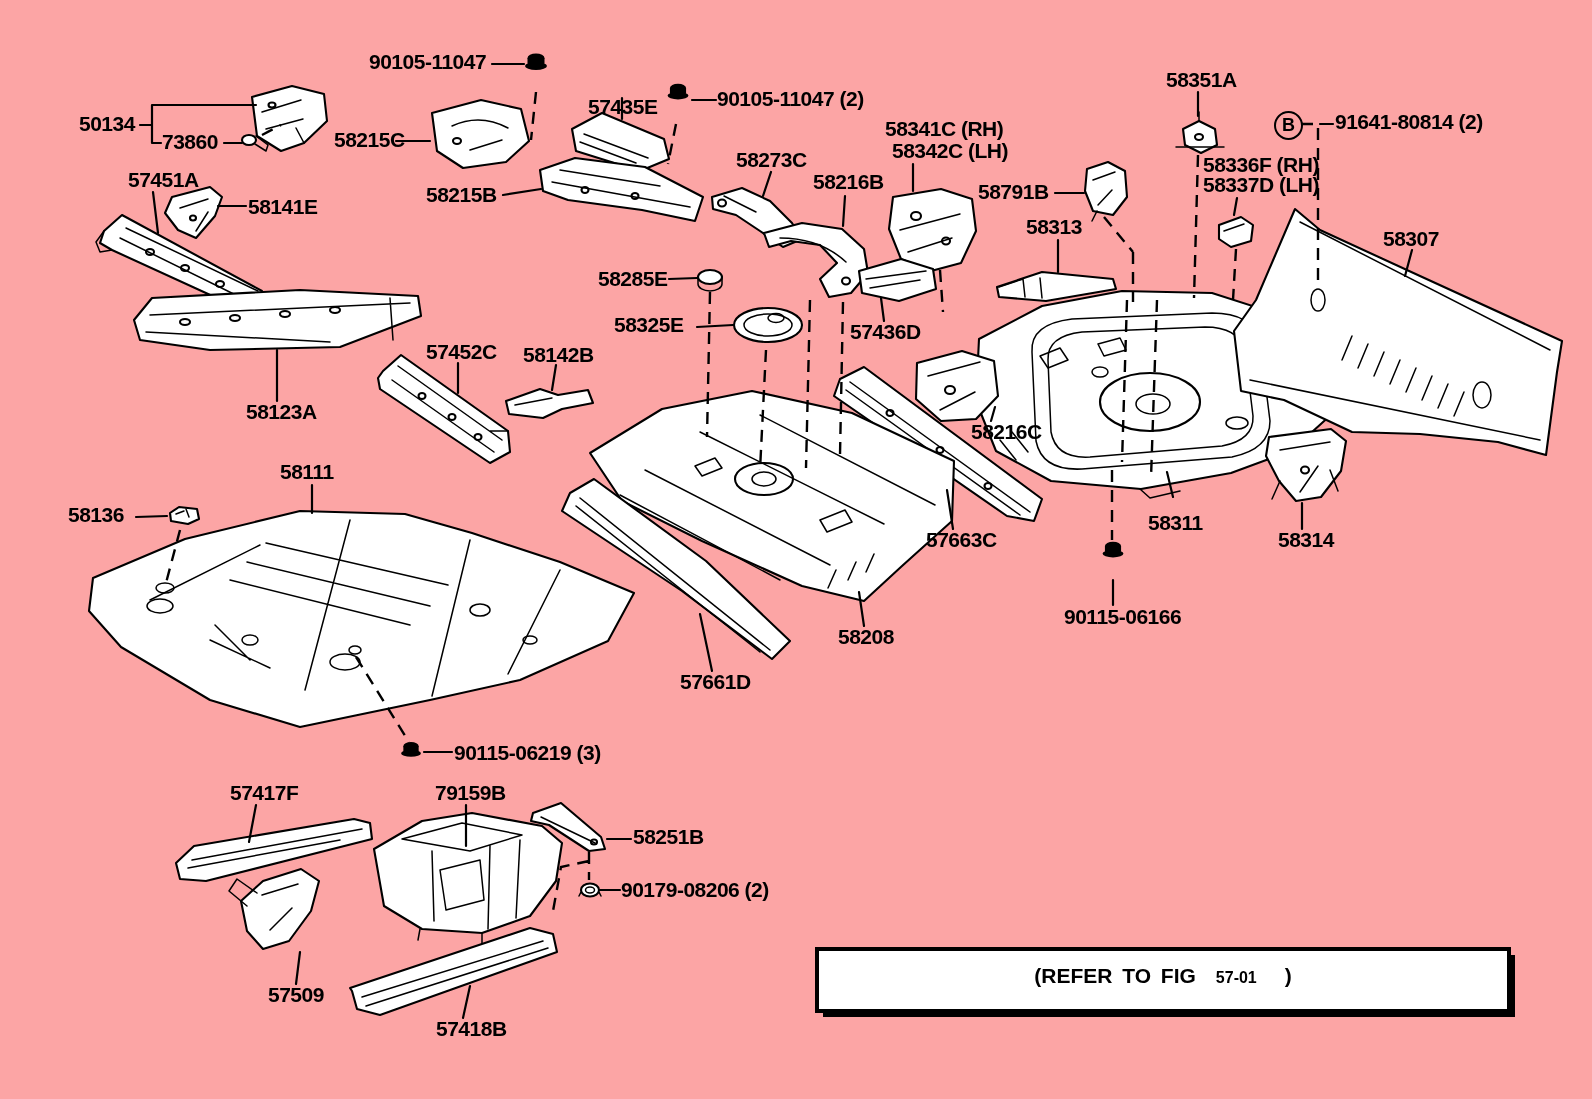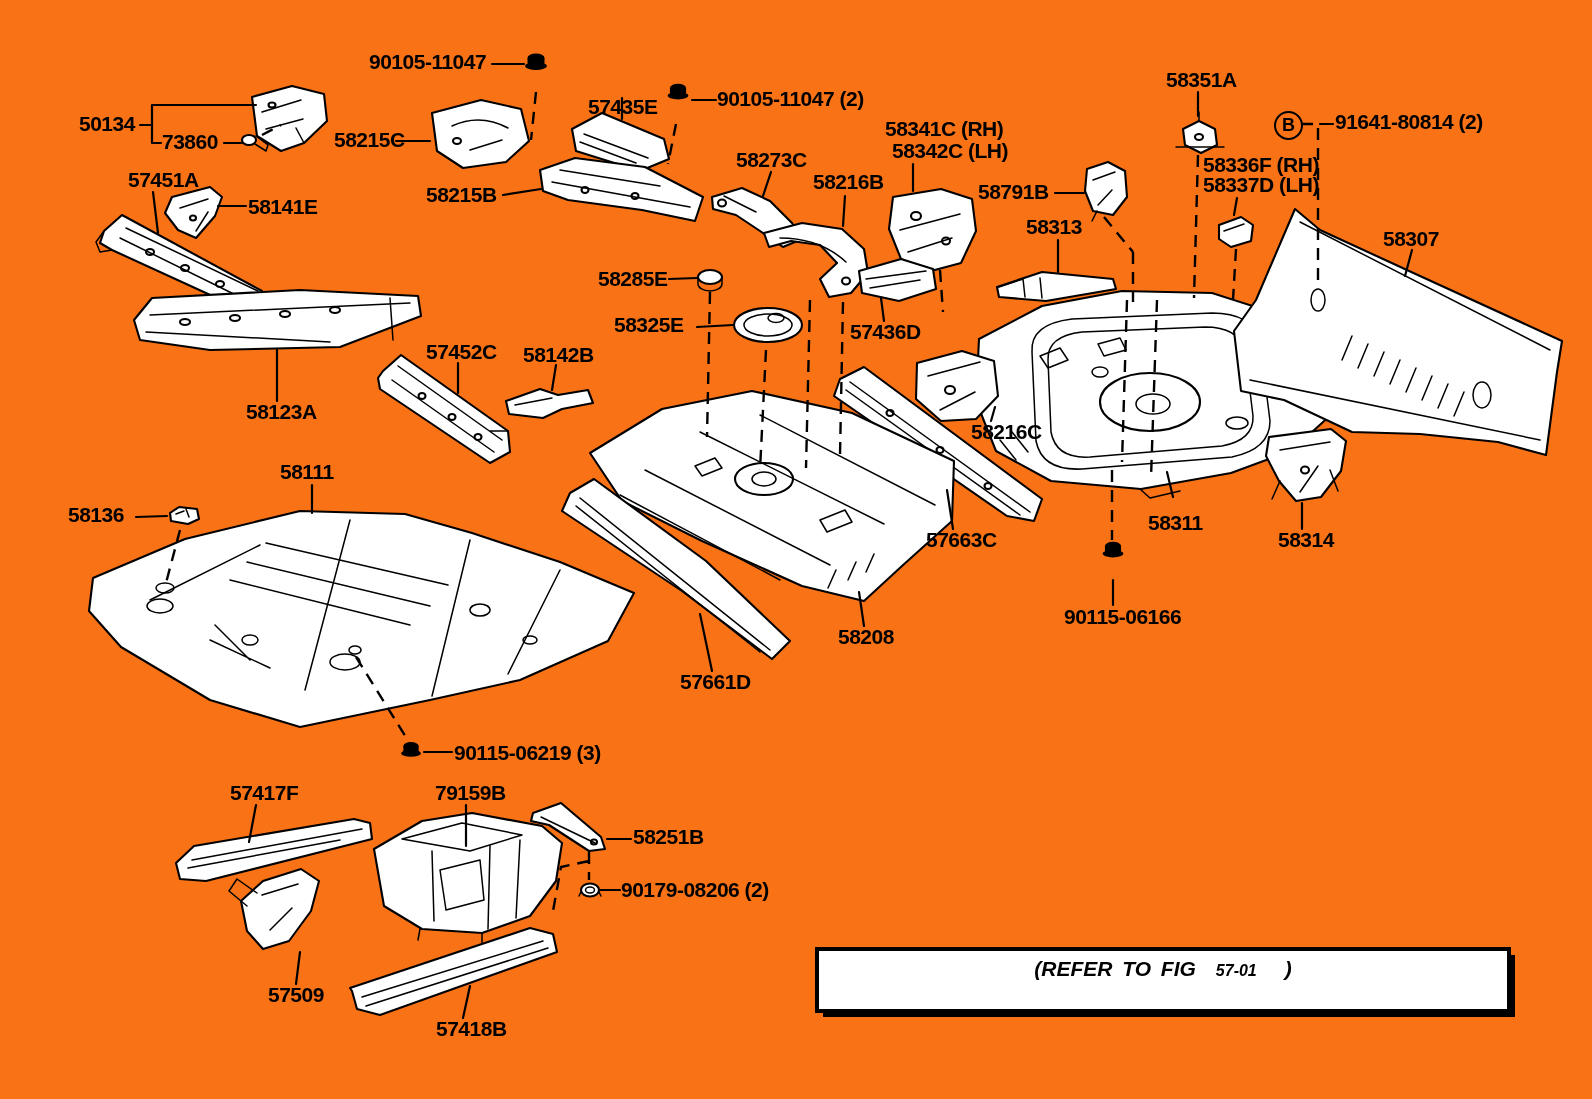--- a/index.html
+++ b/index.html
@@ -1,17 +1,17 @@
 <!DOCTYPE html>
 <html><head>
 <meta charset="utf-8">
 <style>
   html,body{margin:0;padding:0;background:#e8e8e8;}
   .stage{
-    position:relative;width:1592px;height:1099px;background:#f97316;
+    position:relative;width:1592px;height:1099px;background:#fca5a5;
     overflow:hidden;font-family:"Liberation Sans",sans-serif;
   }
   .stage svg{position:absolute;left:0;top:0;}
   .lineart path,.lineart ellipse,.lineart circle{
     fill:none;stroke:#000;stroke-width:2.1;stroke-linejoin:round;stroke-linecap:round;
   }
   .lineart .filled{fill:#fff;}
   .lineart .thin{stroke-width:1.5;}
   .leaders path{fill:none;stroke:#000;stroke-width:2.2;stroke-linecap:round;}
   .hidden-lines path{fill:none;stroke:#000;stroke-width:2.4;stroke-dasharray:12 8;stroke-linecap:butt;}
@@ -26,21 +26,21 @@
   .note-box{
     position:absolute;left:815px;top:947px;width:688px;height:58px;
     border:4px solid #000;background:#fff;z-index:6;text-align:center;
     box-shadow:6px 6px 0 -2px #000;
   }
   .note-line1{
     margin-top:4px;font-weight:600;font-size:22px;letter-spacing:0.3px;
     word-spacing:7px;color:#000;
   }
   .note-line2{
-    margin-top:6px;font-weight:600;font-size:21px;word-spacing:4px;color:#000;font-style:italic;
+    margin-top:13px;font-weight:600;font-size:21px;word-spacing:4px;color:#000;
   }
   .note-line2 .fig-small{font-size:16px;font-weight:bold;margin:0 28px 0 20px;}
 </style>
 </head>
 <body>
 
 <div class="stage">
 
   <svg width="1592" height="1099" viewBox="0 0 1592 1099">
     <defs>

